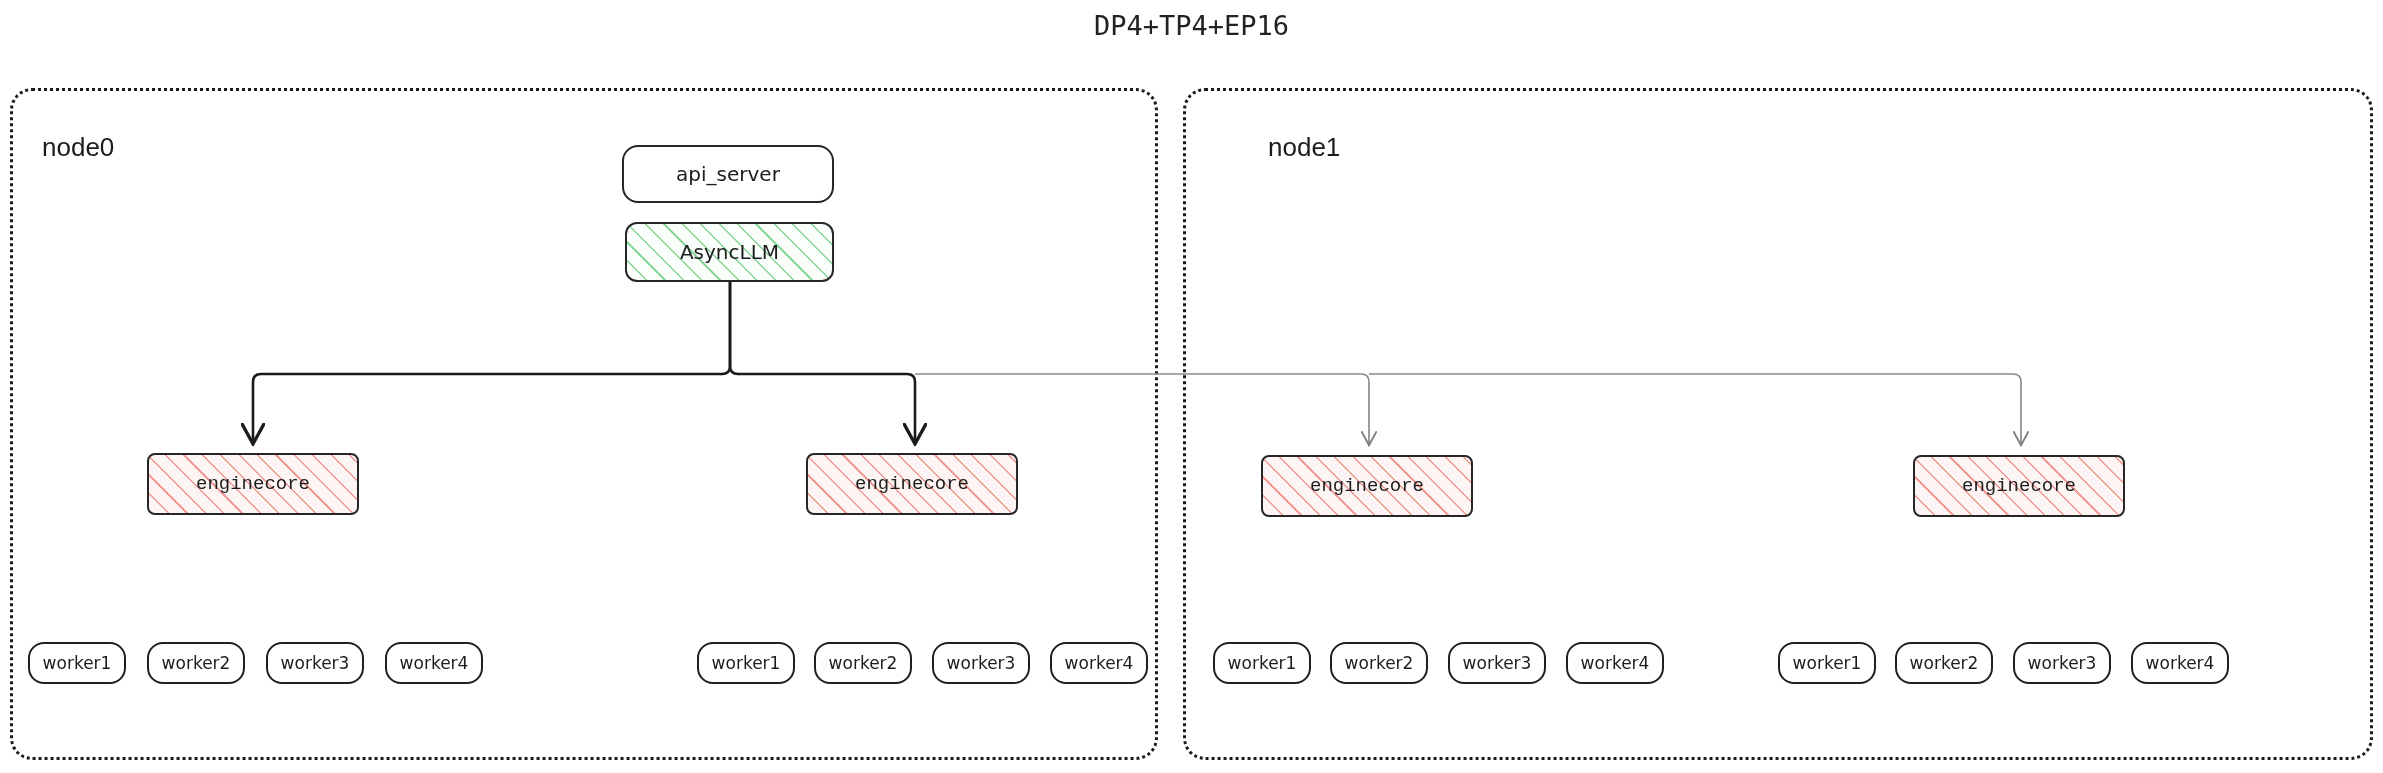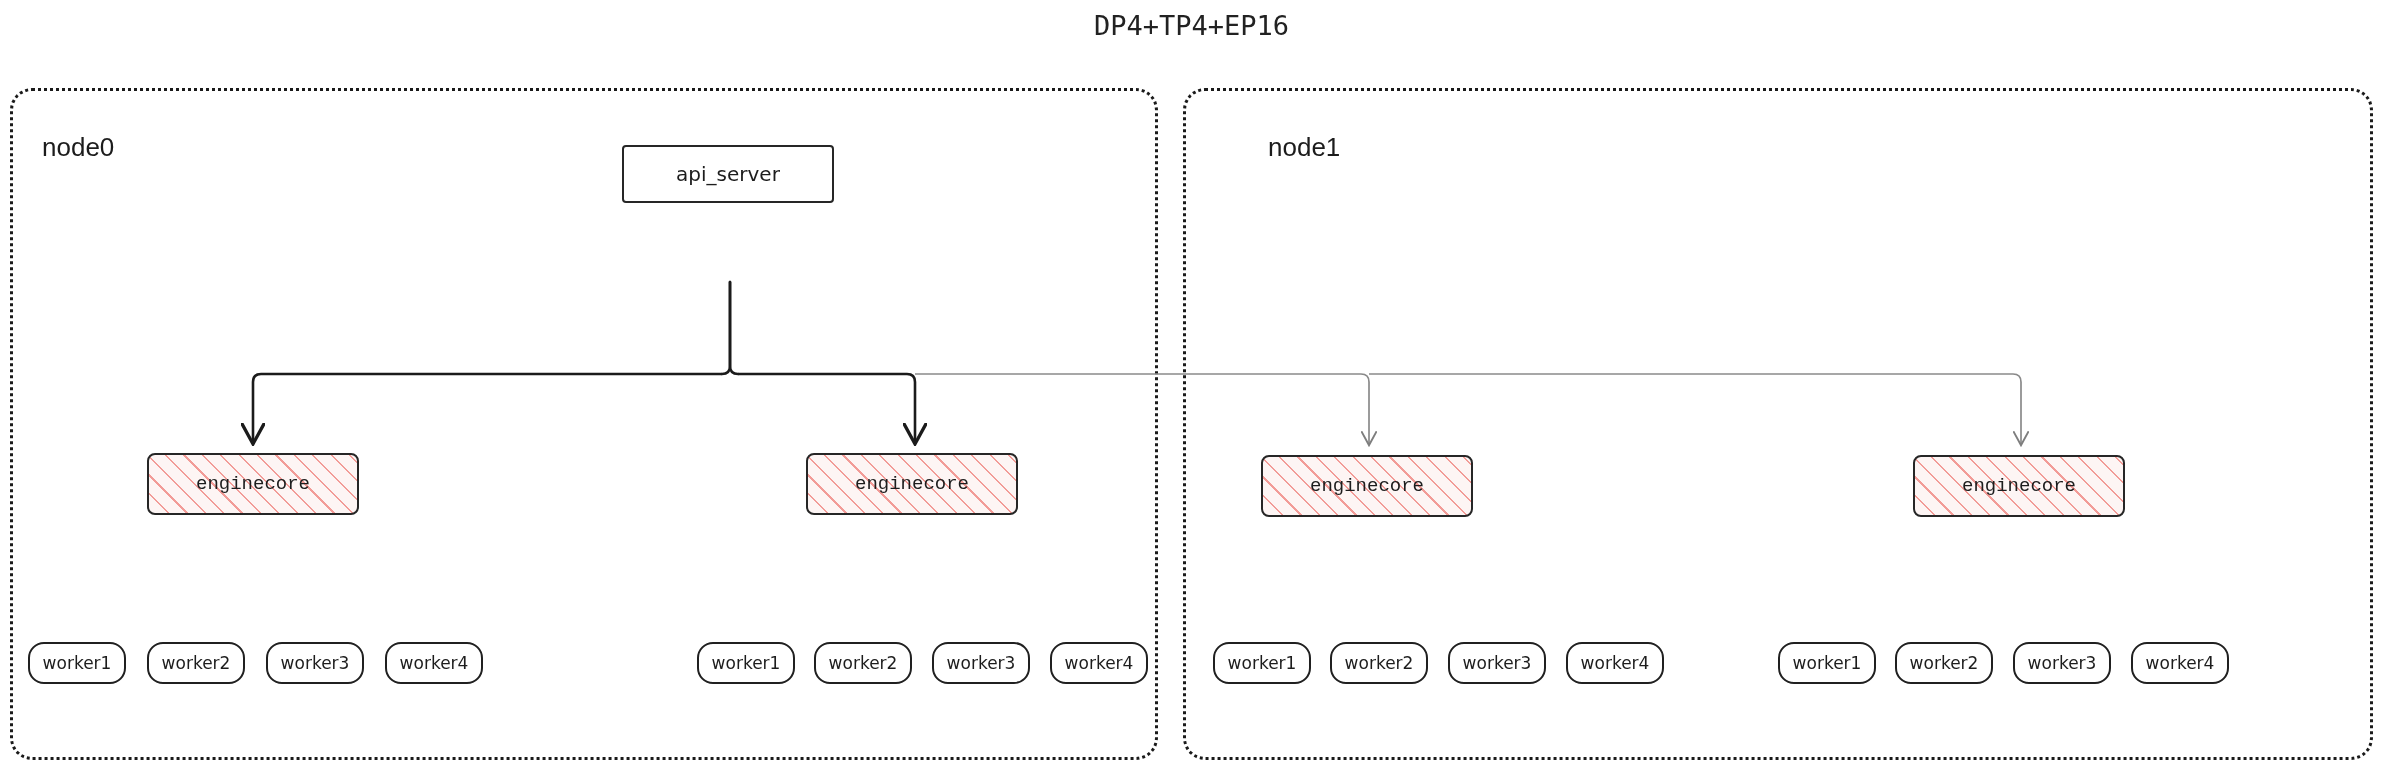--- a/index.html
+++ b/index.html
@@ -48,21 +48,21 @@
     box-sizing: border-box;
     display: flex;
     align-items: center;
     justify-content: center;
     color: #1d1d1d;
     background-color: #ffffff;
     background-repeat: repeat;
   }
   .box-plain {
     border: 2.5px solid #262626;
-    border-radius: 4px;
+    border-radius: 16px;
     font-size: 20px;
   }
   .box-async {
     border: 2.5px solid #262626;
     border-radius: 12px;
     font-size: 20px;
     background-image: repeating-linear-gradient(
         45deg,
         rgba(130, 215, 150, 0.95) 0px,
         rgba(130, 215, 150, 0.95) 1.6px,
@@ -125,20 +125,21 @@
     <path d="M 722 374 L 261 374 Q 253 374 253 382 L 253 442" fill="none" stroke="#1b1b1b" stroke-width="2.6" marker-end="url(#arrow-dark)"></path>
 
     <path d="M 738 374 L 907 374 Q 915 374 915 382 L 915 442" fill="none" stroke="#1b1b1b" stroke-width="2.6" marker-end="url(#arrow-dark)"></path>
 
     <path d="M 915 374 L 1361 374 Q 1369 374 1369 382 L 1369 444" fill="none" stroke="#8a8a8a" stroke-width="1.7" marker-end="url(#arrow-light)"></path>
 
     <path d="M 1369 374 L 2013 374 Q 2021 374 2021 382 L 2021 444" fill="none" stroke="#8a8a8a" stroke-width="1.7" marker-end="url(#arrow-light)"></path>
   </svg>
 
 <div class="box box-plain" style="left: 622px; top: 145px; width: 212px; height: 58px;">api_server</div>
+    <div class="box box-async" style="left: 625px; top: 222px; width: 209px; height: 60px;">AsyncLLM</div>
     <div class="box box-engine" style="left: 147px; top: 453px; width: 212px; height: 62px;">enginecore</div>
     <div class="box box-engine" style="left: 806px; top: 453px; width: 212px; height: 62px;">enginecore</div>
     <div class="box box-engine" style="left: 1261px; top: 455px; width: 212px; height: 62px;">enginecore</div>
     <div class="box box-engine" style="left: 1913px; top: 455px; width: 212px; height: 62px;">enginecore</div>
     <div class="box box-worker" style="left: 28px; top: 642px; width: 98px; height: 42px;">worker1</div>
     <div class="box box-worker" style="left: 147px; top: 642px; width: 98px; height: 42px;">worker2</div>
     <div class="box box-worker" style="left: 266px; top: 642px; width: 98px; height: 42px;">worker3</div>
     <div class="box box-worker" style="left: 385px; top: 642px; width: 98px; height: 42px;">worker4</div>
     <div class="box box-worker" style="left: 697px; top: 642px; width: 98px; height: 42px;">worker1</div>
     <div class="box box-worker" style="left: 814px; top: 642px; width: 98px; height: 42px;">worker2</div>

